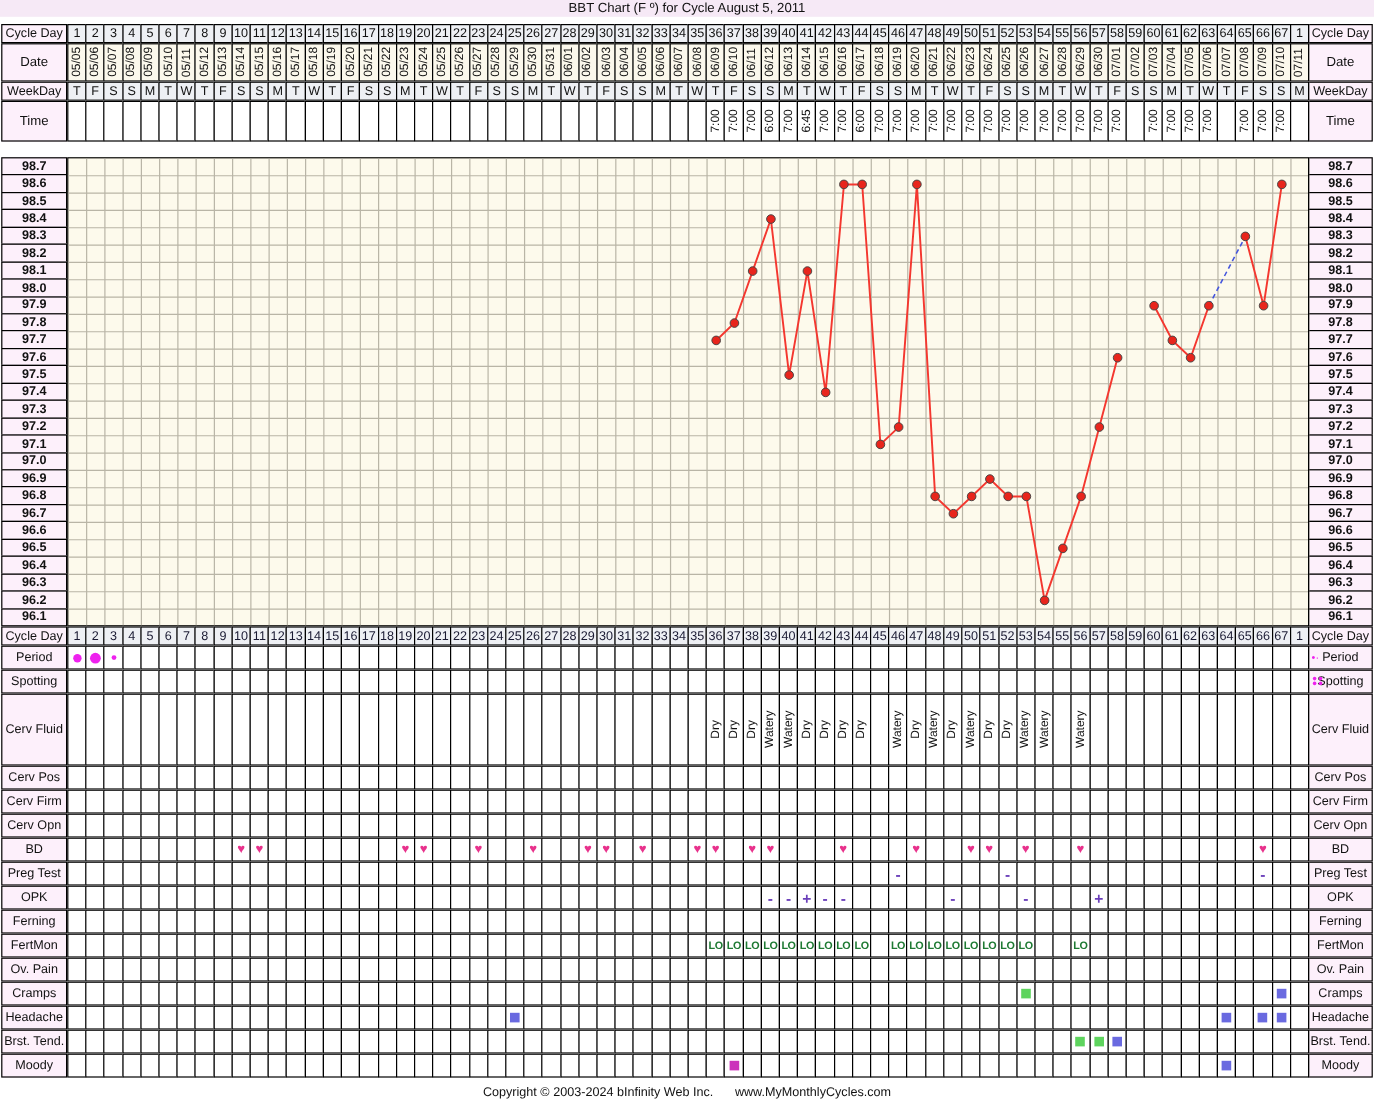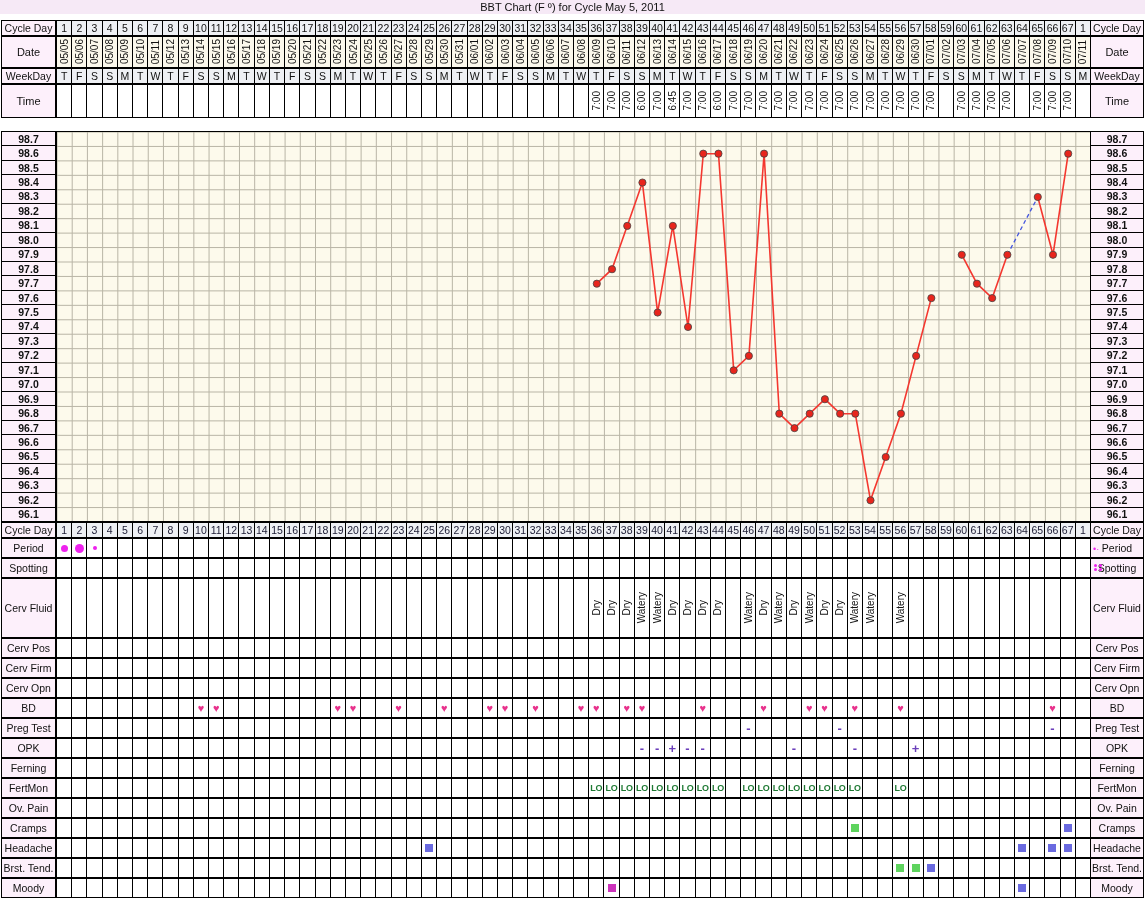--- a/index.html
+++ b/index.html
@@ -89,21 +89,21 @@
   .opk{color:#6b3fba;font-size:13px;font-weight:bold;line-height:1;}
   .spotbox{display:grid;grid-template-columns:4px 4px;grid-gap:1px;}
   .spotbox i{width:3px;height:3px;background:#ee22ee;display:block;border-radius:50%;}
   .legend-per{color:#ee22ee;font-size:9px;line-height:1;}
 </style>
 </head>
 <body>
 
 <div id="root">
 
-  <div class="title-bar">BBT Chart (F º) for Cycle May 5, 2011</div>
+  <div class="title-bar">BBT Chart (F º) for Cycle August 5, 2011</div>
 
   <div id="layers">
       <div class="lbl small" style="left:1.00px;top:20.00px;width:55.00px;height:16.00px;">Cycle Day</div>
       <div class="lbl small" style="left:1090.01px;top:20.00px;width:54.00px;height:16.00px;">Cycle Day</div>
       <div class="hdrcell cd" style="left:56.00px;top:20.00px;width:16.21px;height:16.00px;">
         <span>1</span>
       </div>
       <div class="hdrcell cd" style="left:71.21px;top:20.00px;width:16.21px;height:16.00px;">
         <span>2</span>
       </div>
@@ -2392,14 +2392,17 @@
       <div class="trk" style="left:998.77px;top:878.00px;width:16.21px;height:20.00px;"></div>
       <div class="trk" style="left:1013.98px;top:878.00px;width:16.21px;height:20.00px;">
         <span class="sq" style="width:8px;height:8px;background:#6a6ae0;"></span>
       </div>
       <div class="trk" style="left:1029.18px;top:878.00px;width:16.21px;height:20.00px;"></div>
       <div class="trk" style="left:1044.39px;top:878.00px;width:16.21px;height:20.00px;"></div>
       <div class="trk" style="left:1059.60px;top:878.00px;width:16.21px;height:20.00px;"></div>
       <div class="trk" style="left:1074.80px;top:878.00px;width:16.21px;height:20.00px;"></div>
     </div>
 
+  <div class="copyright">
+    <span>Copyright © 2003-2024 bInfinity Web Inc.</span><span class="sp"></span><span>www.MyMonthlyCycles.com</span>
+  </div>
 
 </div>
 
 </body></html>

